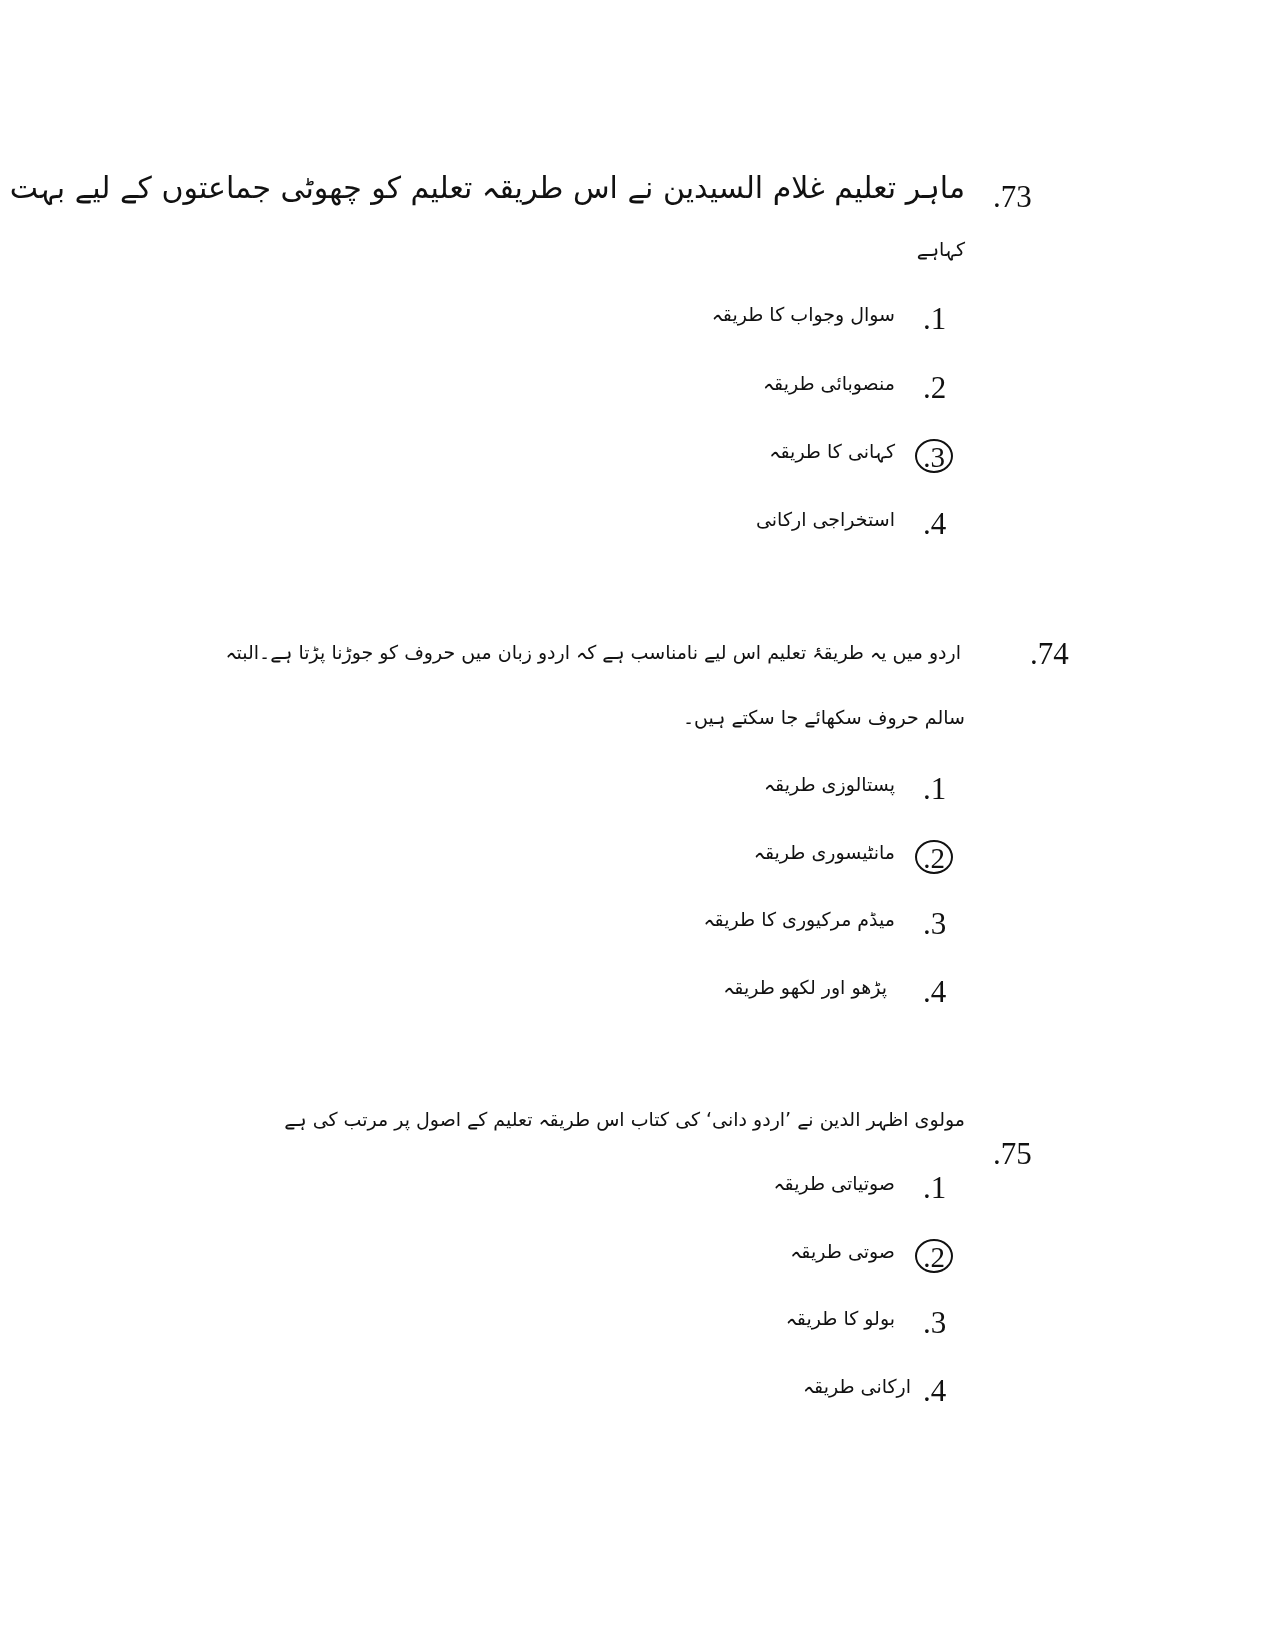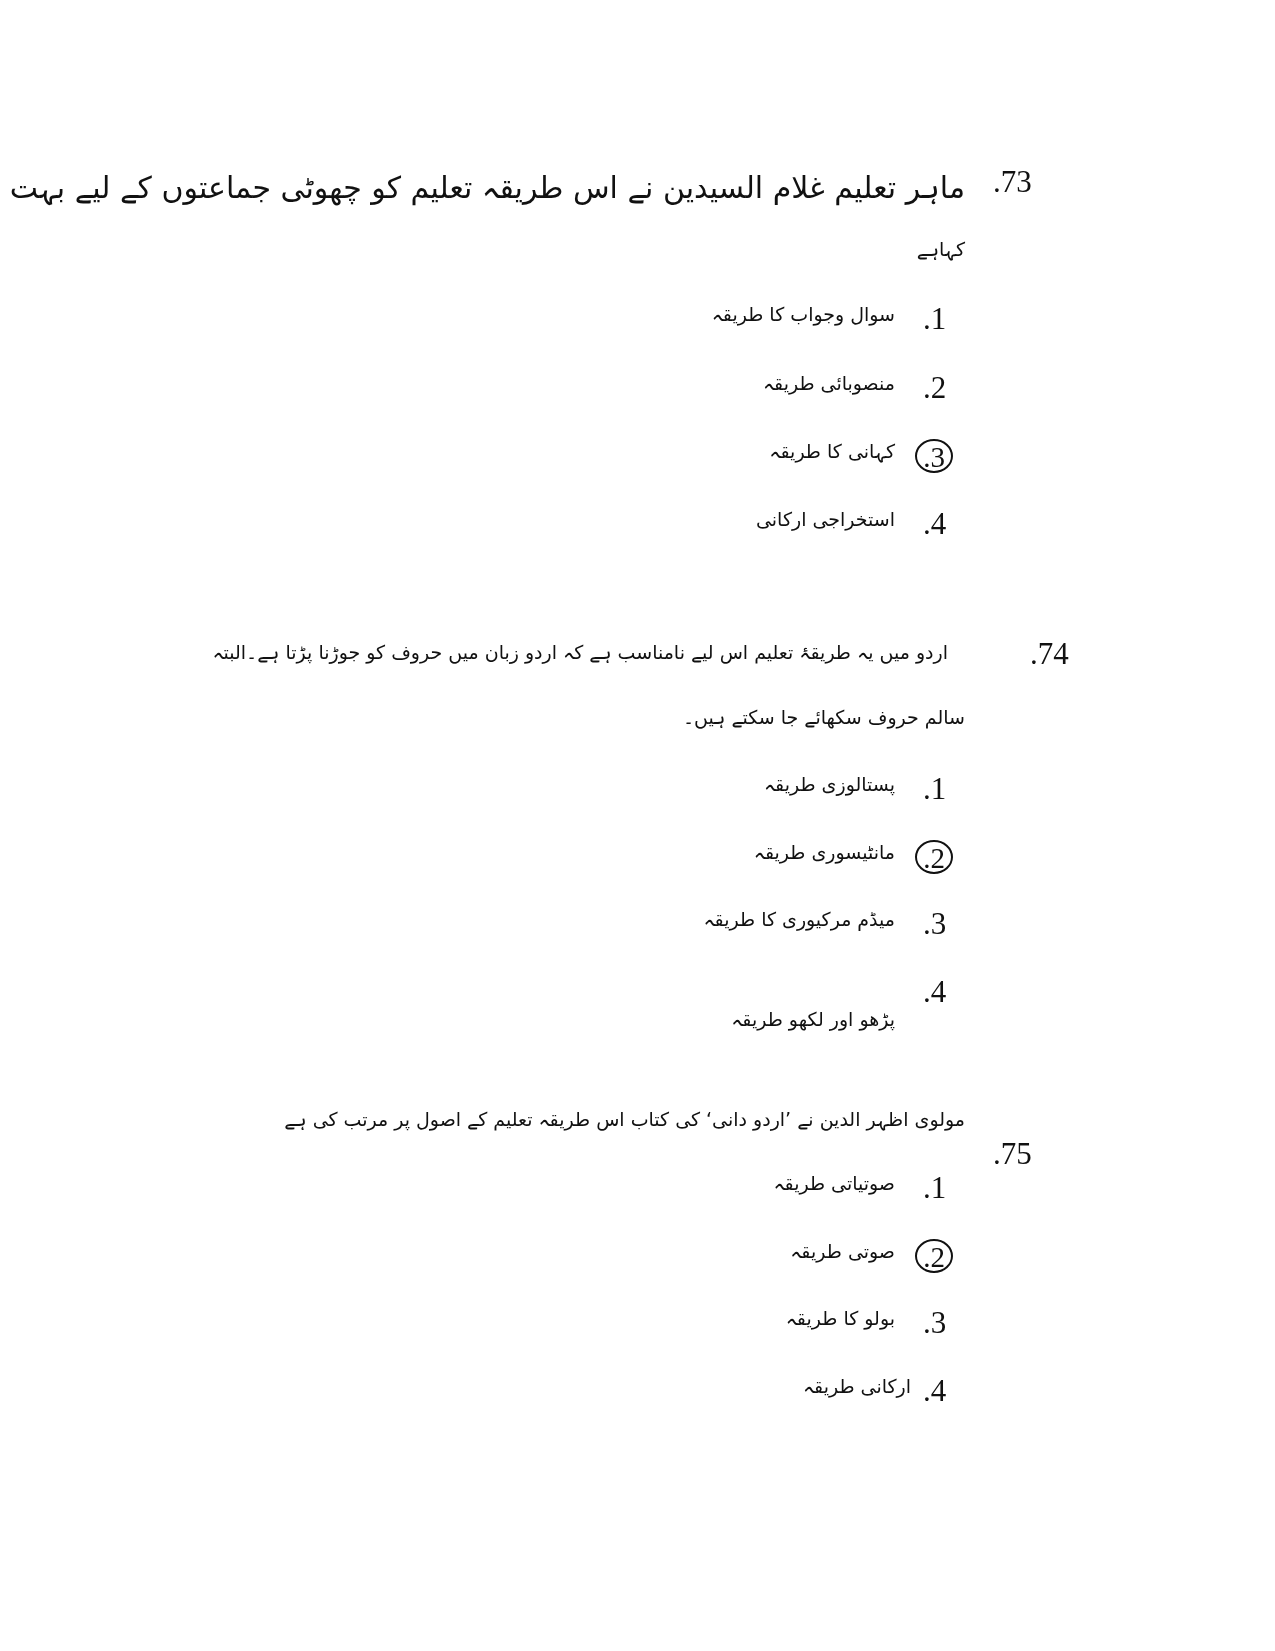--- a/index.html
+++ b/index.html
@@ -27,53 +27,53 @@
     display: flex; align-items: center; justify-content: center;
     font-size: 29px;
     box-sizing: border-box;
     padding-top: 2px;
   }
 </style>
 </head>
 <body>
 
 <div>
-  <span class="q-num" style="left:993px; top:166px;">.73</span>
+  <span class="q-num" style="left:993px; top:181px;">.73</span>
   <div class="q-text" style="right:310px; top:170px; width:760px; font-size:30px;">ماہر تعلیم غلام السیدین نے اس طریقہ تعلیم کو چھوٹی جماعتوں کے لیے بہت ہی پسندیدہ اور مفید</div>
   <div class="q-text" style="right:310px; top:238px;">کہاہے</div>
 
   <span class="opt-num" style="left:923px; top:303px;">.1</span>
   <div class="opt-text" style="right:380px; top:303px;">سوال وجواب کا طریقہ</div>
 
   <span class="opt-num" style="left:923px; top:372px;">.2</span>
   <div class="opt-text" style="right:380px; top:372px;">منصوبائی طریقہ</div>
 
   <span class="opt-num circled" style="left:915px; top:439px;">.3</span>
   <div class="opt-text" style="right:380px; top:440px;">کہانی کا طریقہ</div>
 
   <span class="opt-num" style="left:923px; top:508px;">.4</span>
   <div class="opt-text" style="right:380px; top:508px;">استخراجی ارکانی</div>
 </div>
 
 <div>
   <span class="q-num" style="left:993px; top:638px;margin-left:37px;">.74</span>
-  <div class="q-text" style="right:327px; top:641px;">اردو میں یہ طریقۂ تعلیم اس لیے نامناسب ہے کہ اردو زبان میں حروف کو جوڑنا پڑتا ہے۔البتہ</div>
+  <div class="q-text" style="right:314px; top:641px;">اردو میں یہ طریقۂ تعلیم اس لیے نامناسب ہے کہ اردو زبان میں حروف کو جوڑنا پڑتا ہے۔البتہ</div>
   <div class="q-text" style="right:310px; top:706px;">سالم حروف سکھائے جا سکتے ہیں۔</div>
 
   <span class="opt-num" style="left:923px; top:773px;">.1</span>
   <div class="opt-text" style="right:380px; top:773px;">پستالوزی طریقہ</div>
 
   <span class="opt-num circled" style="left:915px; top:840px;">.2</span>
   <div class="opt-text" style="right:380px; top:841px;">مانٹیسوری طریقہ</div>
 
   <span class="opt-num" style="left:923px; top:908px;">.3</span>
   <div class="opt-text" style="right:380px; top:908px;">میڈم مرکیوری کا طریقہ</div>
 
   <span class="opt-num" style="left:923px; top:976px;">.4</span>
-  <div class="opt-text" style="right:380px; top:976px;margin-top:32px;">پڑھو اور لکھو طریقہ</div>
+  <div class="opt-text" style="right:388px; top:976px;">پڑھو اور لکھو طریقہ</div>
 </div>
 
 <div>
   <span class="q-num" style="left:993px; top:1105px;margin-top:33px;">.75</span>
   <div class="q-text" style="right:310px; top:1108px;">مولوی اظہر الدین نے ’اردو دانی‘ کی کتاب اس طریقہ تعلیم کے اصول پر مرتب کی ہے</div>
 
   <span class="opt-num" style="left:923px; top:1172px;">.1</span>
   <div class="opt-text" style="right:380px; top:1172px;">صوتیاتی طریقہ</div>
 
   <span class="opt-num circled" style="left:915px; top:1239px;">.2</span>

